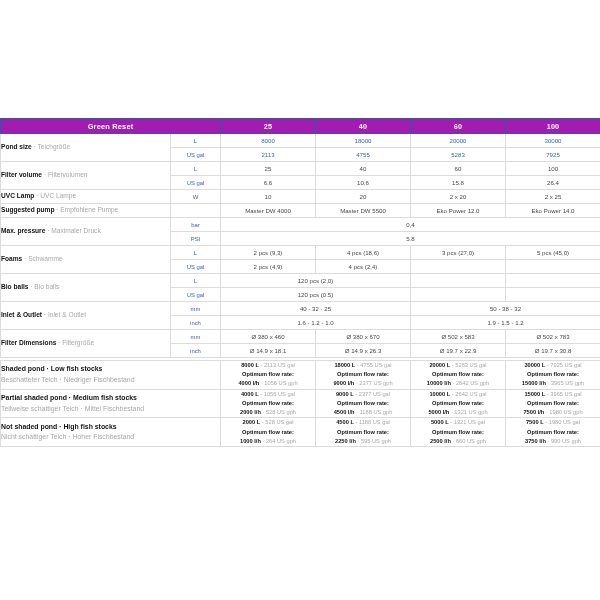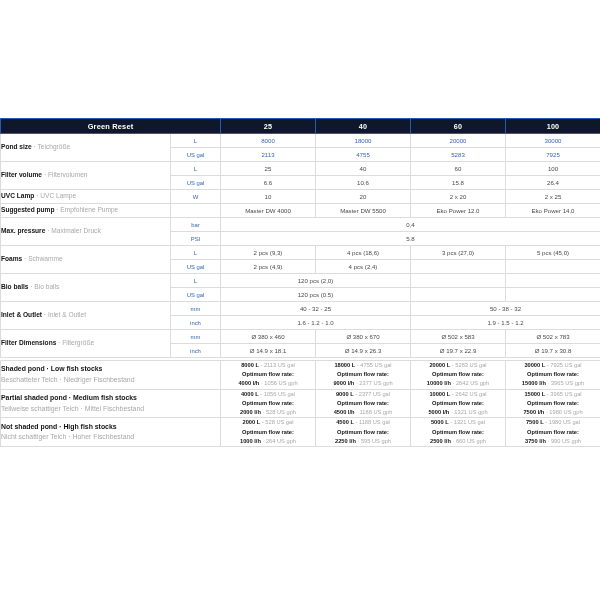--- a/index.html
+++ b/index.html
@@ -24,21 +24,21 @@
     table-layout: fixed;
     width: 600px;
   }
   table.spec td, table.spec th {
     border: 1px solid #dcdcdc;
     padding: 0;
     vertical-align: middle;
   }
   
   .hdr {
-    background: #0f172a;
+    background: #a21caf;
     color: #ffffff;
     font-size: 7.2px;
     font-weight: bold;
     text-align: center;
     height: 14px;
     border: 1px solid #2a5aa8 !important;
     letter-spacing: .2px;
   }
   .hdr-brand { font-size: 7.4px; }
   

